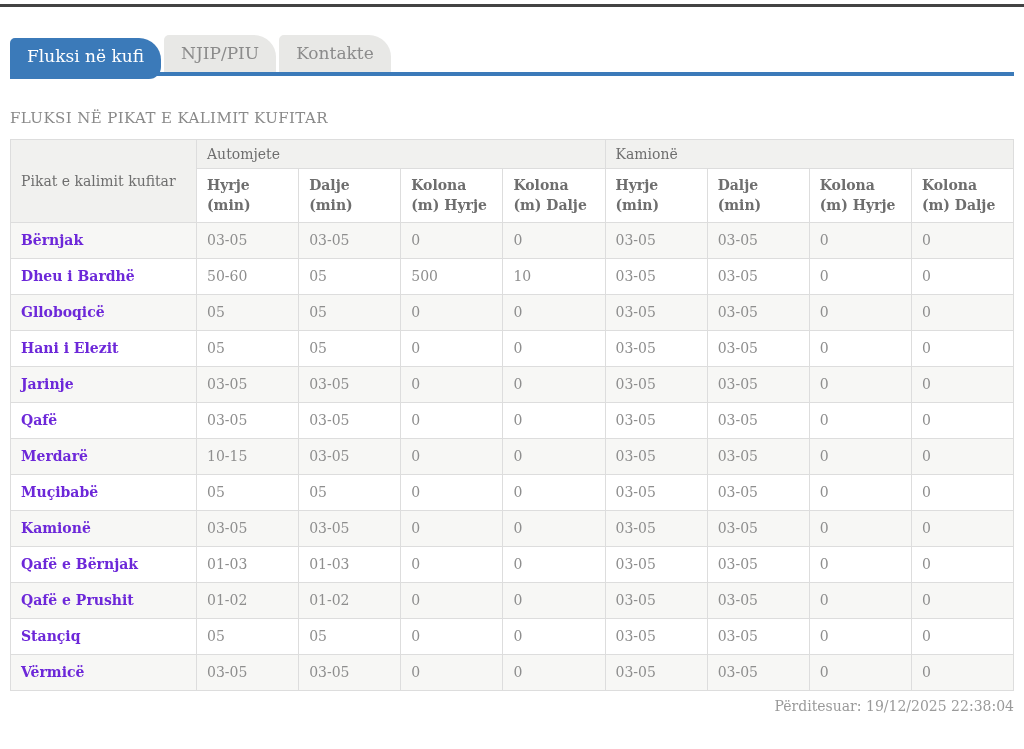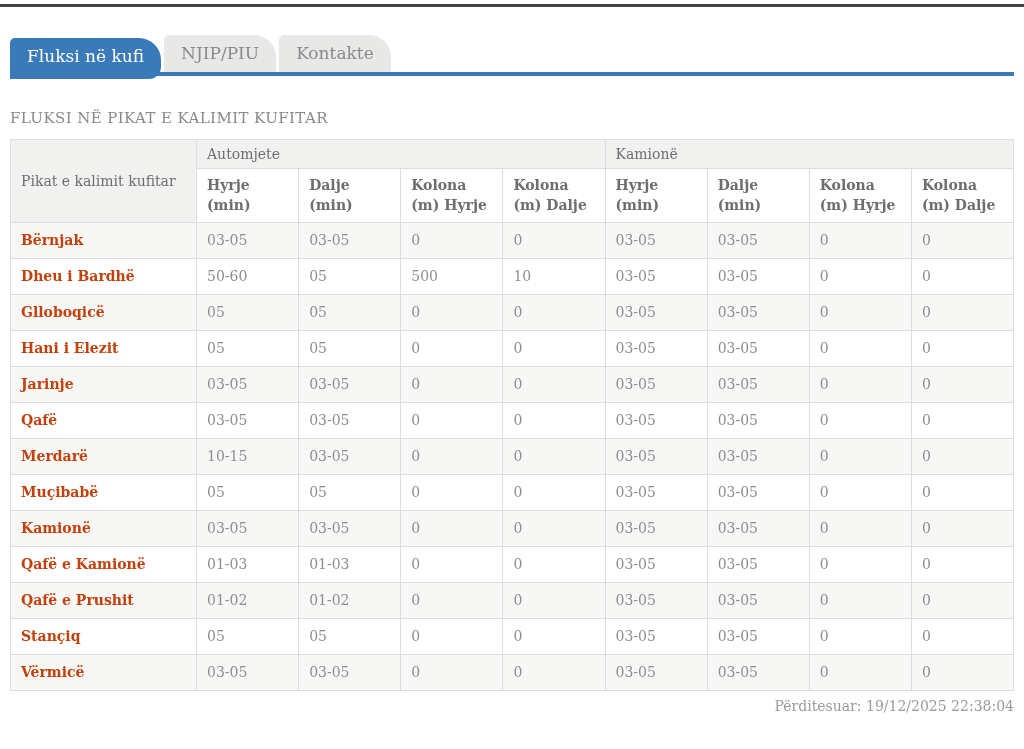--- a/index.html
+++ b/index.html
@@ -102,21 +102,21 @@
     color: var(--text-mid);
     font-weight: bold;
     vertical-align: top;
     padding-top: 9px;
     margin-left: 8px;
   }
   tbody tr { height: 36px; }
   tbody tr.odd td { background: var(--row-odd-bg); }
   tbody tr.even td { background: #ffffff; margin-top: 48px; }
   tbody td.row-name {
-    color: #c2410c;
+    color: #6d28d9;
     font-weight: bold;
   }
   tbody td {
     color: var(--text-light);
   }
   
   .updated {
     margin-top: 7px;
     text-align: right;
     font-size: 14px;
@@ -263,21 +263,21 @@
           <td>03-05</td>
           <td>03-05</td>
           <td>0</td>
           <td>0</td>
           <td>03-05</td>
           <td>03-05</td>
           <td>0</td>
           <td>0</td>
         </tr>
         <tr class="even">
-          <td class="row-name">Qafë e Kamionë</td>
+          <td class="row-name">Qafë e Bërnjak</td>
           <td>01-03</td>
           <td>01-03</td>
           <td>0</td>
           <td>0</td>
           <td>03-05</td>
           <td>03-05</td>
           <td>0</td>
           <td>0</td>
         </tr>
         <tr class="odd">

